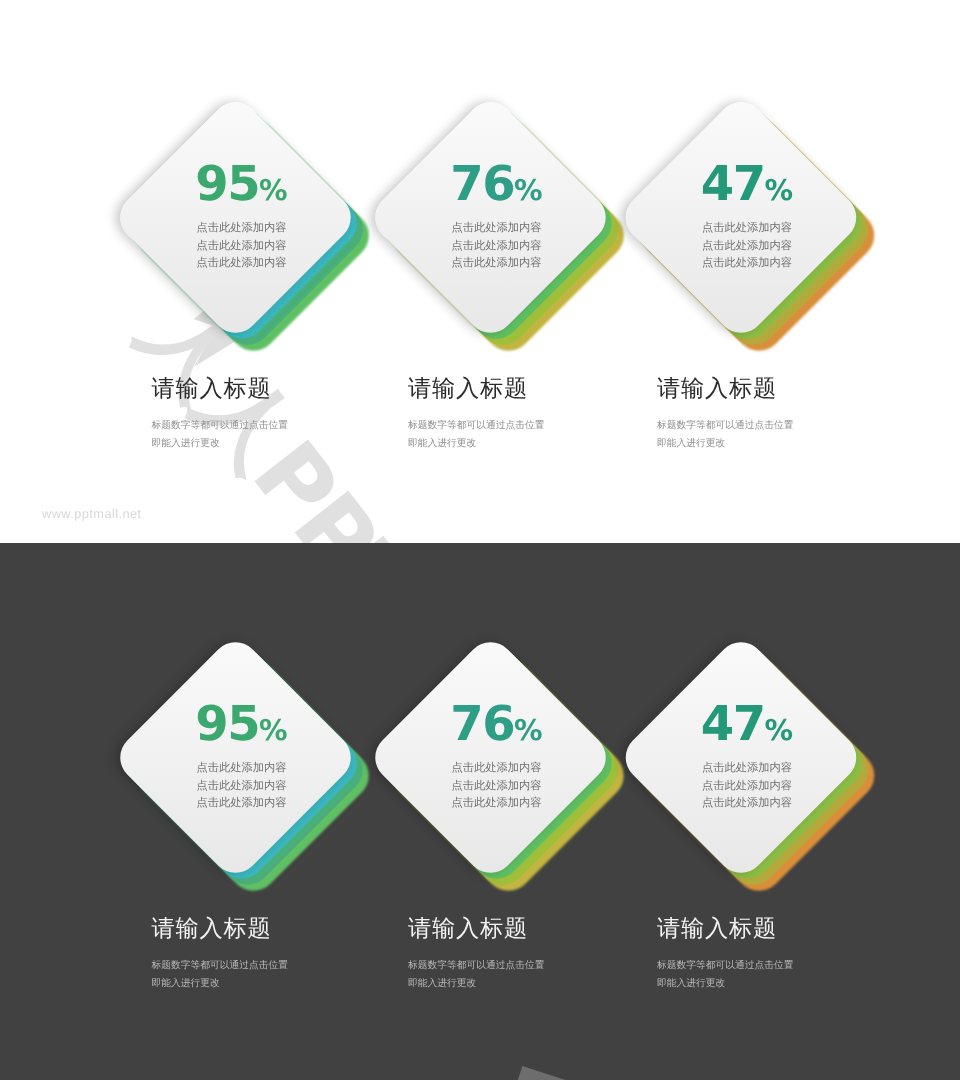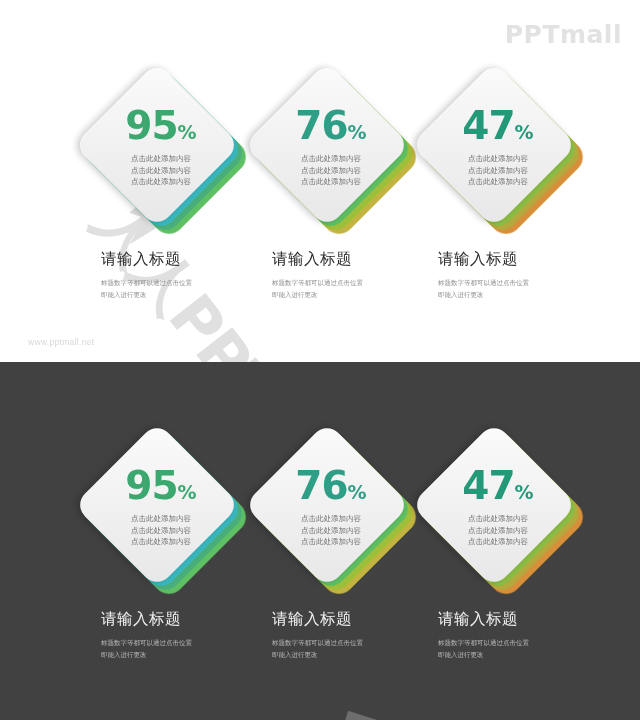--- a/index.html
+++ b/index.html
@@ -142,21 +142,21 @@
     text-align: center;
     z-index: 4;
   }
   .pct {
     font-family: "DejaVu Sans", sans-serif;
     font-weight: bold;
     line-height: 1;
     padding-top: 28px;
     white-space: nowrap;
   }
-  .pct .num { font-size: 39px; letter-spacing: -1px; }
+  .pct .num { font-size: 32px; letter-spacing: -1px; }
   .pct .sym { font-size: 19px; }
 
   .card-lines {
     margin-top: 8px;
     font-size: 7.5px;
     line-height: 1.55;
     color: #6f6f6f;
     font-family: Liberation Sans, sans-serif;
   }
   .dark-cards .card-lines { color: #6f6f6f; }
@@ -191,21 +191,20 @@
     font-family: "DejaVu Sans", sans-serif;
   }
   .light-titles .title-sub { color: #8e8e8e; }
   .dark-titles  .title-sub { color: #b9b9b9; }
 </style>
 </head>
 <body>
 
 <div class="section section-light">
 
-  <div class="brand-logo">PPTmall</div>
 
   <div class="watermark wm-light">
     <svg class="wm-mark" viewBox="0 0 58 76">
       <path d="M6 2 L40 2 L52 20 L36 34 L44 46 L20 74 L26 44 L10 44 L24 22 L6 22 Z" fill="#dedede"></path>
     </svg>
     <div class="wm-text">人人PPT</div>
   </div>
 
   <div class="cards-row light-cards">
     <div class="card-cell cell-0">

